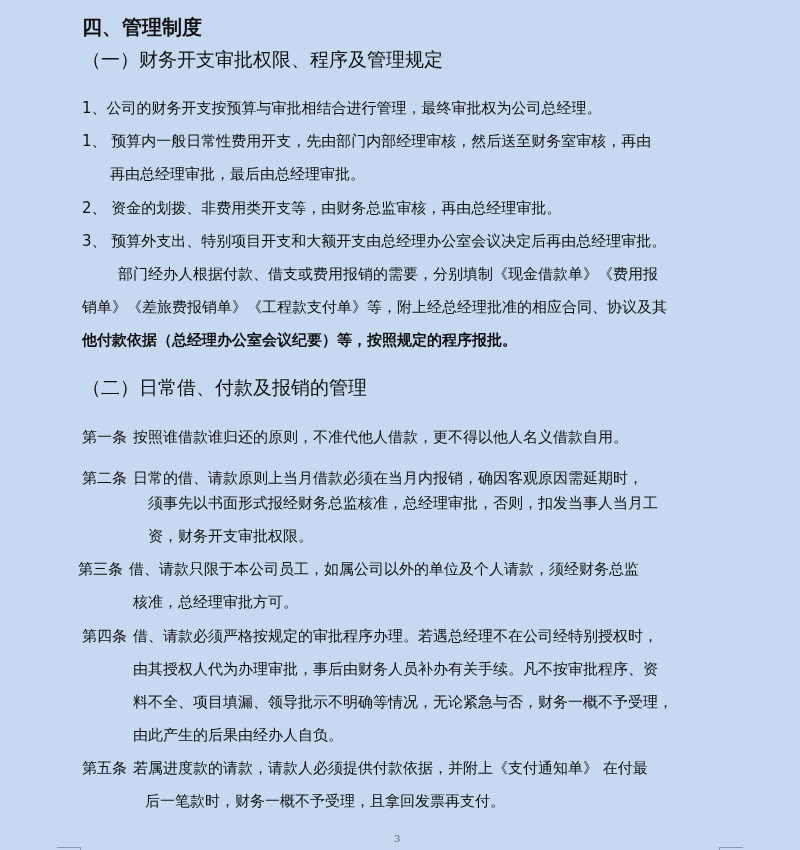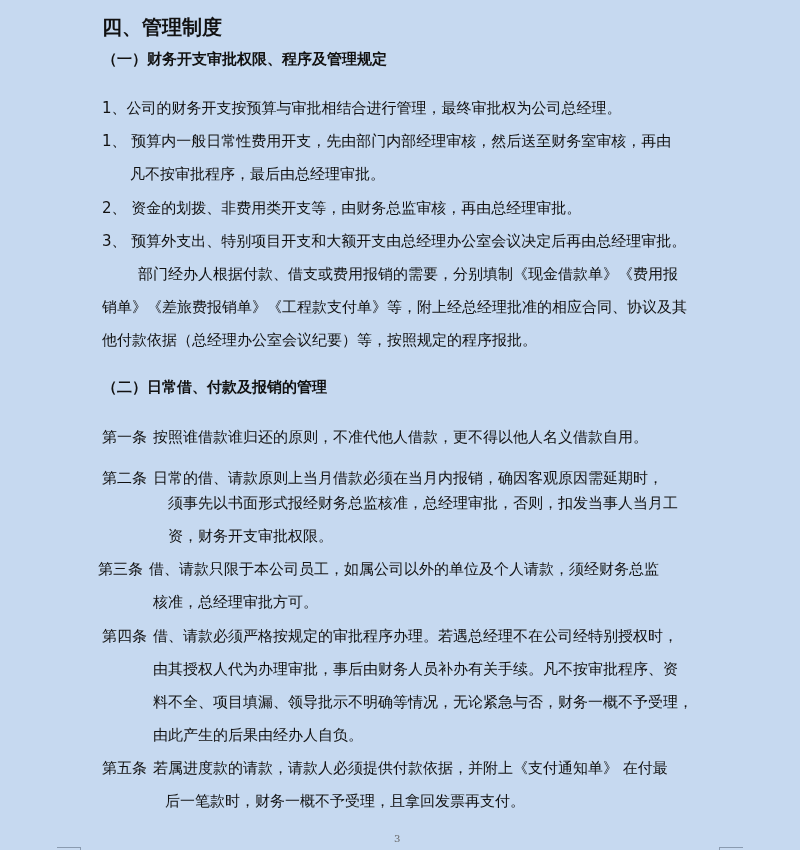--- a/index.html
+++ b/index.html
@@ -13,30 +13,29 @@
     position: relative;
     overflow: hidden;
     font-family: "DejaVu Sans", "Liberation Sans", sans-serif;
     color: #111;
   }
   .line {
     position: absolute;
     white-space: nowrap;
     font-size: 15px;
     line-height: 20px;
-    margin-left: 20px;
   }
   .h1 {
     font-size: 20px;
     font-weight: bold;
     line-height: 26px;
   }
   .h2 {
-    font-size: 15px;
-    font-weight: bold;
+    font-size: 19px;
+    font-weight: normal;
   }
   .article-label {
     font-weight: normal;
     margin-right: 6px;
   }
   .page-number {
     position: absolute;
     left: 394px;
     top: 833px;
     font-size: 10px;
@@ -62,26 +61,26 @@
 <body>
 
 <div>
 
   <div class="line h1" style="left:82px; top:14px;">四、管理制度</div>
 
   <div class="line h2" style="left:82px; top:49px;">（一）财务开支审批权限、程序及管理规定</div>
 
   <div class="line" style="left:82px; top:98px;">1、公司的财务开支按预算与审批相结合进行管理，最终审批权为公司总经理。</div>
   <div class="line" style="left:82px; top:131px;">1、 预算内一般日常性费用开支，先由部门内部经理审核，然后送至财务室审核，再由</div>
-  <div class="line" style="left:110px; top:164px;">凡不按审批程序，最后由总经理审批。</div>
+  <div class="line" style="left:110px; top:164px;">再由总经理审批，最后由总经理审批。</div>
   <div class="line" style="left:82px; top:198px;">2、 资金的划拨、非费用类开支等，由财务总监审核，再由总经理审批。</div>
   <div class="line" style="left:82px; top:231px;">3、 预算外支出、特别项目开支和大额开支由总经理办公室会议决定后再由总经理审批。</div>
   <div class="line" style="left:118px; top:264px;">部门经办人根据付款、借支或费用报销的需要，分别填制《现金借款单》《费用报</div>
   <div class="line" style="left:82px; top:297px;">销单》《差旅费报销单》《工程款支付单》等，附上经总经理批准的相应合同、协议及其</div>
-  <div class="line" style="left:82px; top:330px;">他付款依据（总经理办公室会议纪要）等，按照规定的程序报批。</div>
+  <div class="line" style="left:82px; top:330px;font-weight:bold;">他付款依据（总经理办公室会议纪要）等，按照规定的程序报批。</div>
 
   <div class="line h2" style="left:82px; top:377px;">（二）日常借、付款及报销的管理</div>
 
   <div class="line" style="left:82px; top:427px;">
     <span class="article-label">第一条</span><span>按照谁借款谁归还的原则，不准代他人借款，更不得以他人名义借款自用。</span>
   </div>
 
   <div class="line" style="left:82px; top:468px;">
     <span class="article-label">第二条</span><span>日常的借、请款原则上当月借款必须在当月内报销，确因客观原因需延期时，</span>
   </div>

